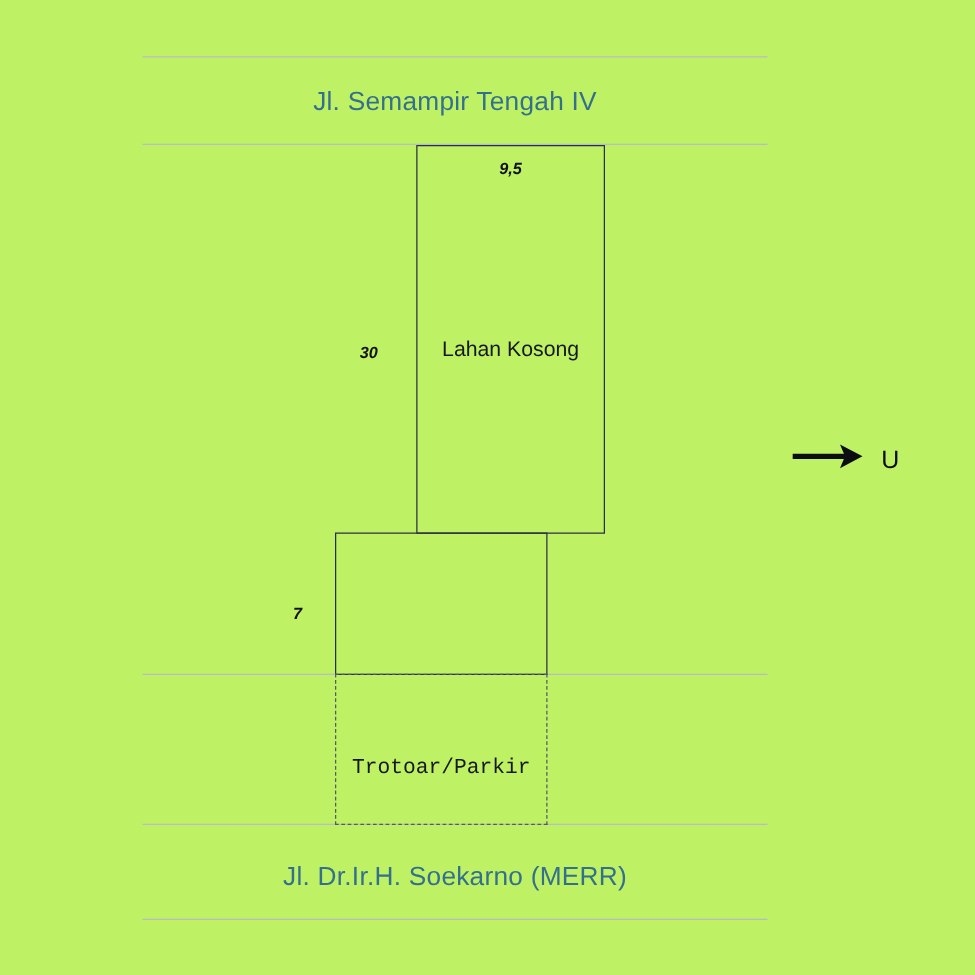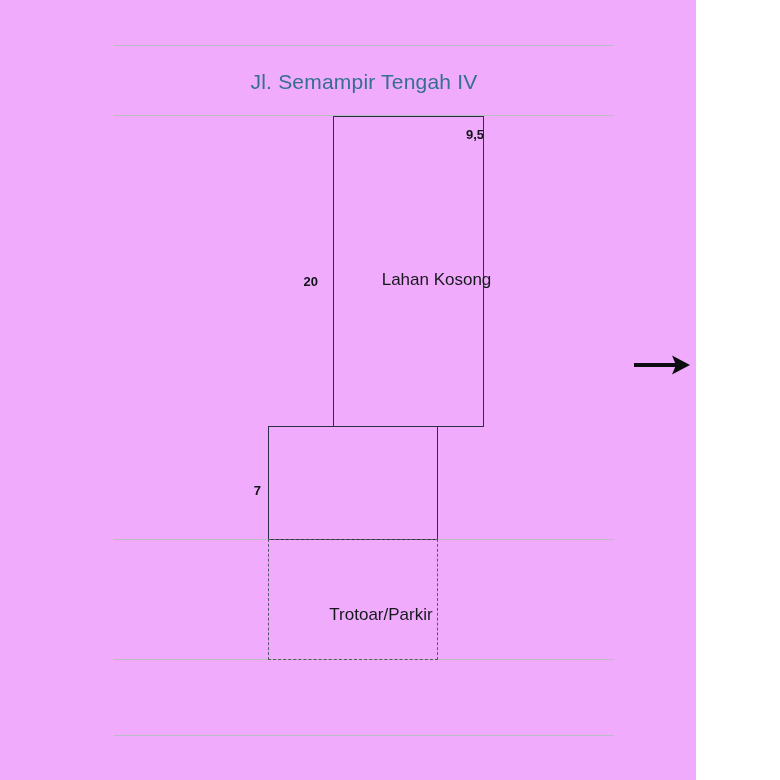--- a/index.html
+++ b/index.html
@@ -6,23 +6,23 @@
   html, body {
     margin: 0;
     padding: 0;
     background: #ffffff;
   }
   body {
     font-family: "Liberation Sans", sans-serif;
   }
   #plan {
     position: relative;
-    width: 696px;
+    width: 780px;
     height: 780px;
-    background: #f0abfc;
+    background: #bef264;
     overflow: hidden;
   }
   
   .street-line {
     position: absolute;
     height: 0;
     border-top: 1.5px solid #b9bcc4;
   }
   
   .street-label {
@@ -46,30 +46,30 @@
   .parcel.dashed {
     border: 1.7px dashed #555a66;
   }
   
   .parcel-name {
     position: absolute;
     color: #16181d;
     font-size: 17px;
     white-space: nowrap;
     text-align: center;
-    padding-left: 28px;
   }
   
   .dim {
     position: absolute;
     color: #111318;
     font-size: 13px;
     font-weight: 700;
     white-space: nowrap;
-    text-align: right;
+    text-align: center;
+    font-style: italic;
   }
   
   .north {
     position: absolute;
     display: flex;
     align-items: center;
     gap: 9px;
   }
   .north-label {
     color: #0c0d10;
@@ -83,38 +83,39 @@
 <div id="plan">
 
   <div class="street-line" style="left:114px; top:45px; width:500px;"></div>
   <div class="street-line" style="left:114px; top:115px; width:500px;"></div>
   <div class="street-line" style="left:114px; top:539px; width:500px;"></div>
   <div class="street-line" style="left:114px; top:659px; width:500px;"></div>
   <div class="street-line" style="left:114px; top:735px; width:500px;"></div>
 
   <div class="street-label" style="left:114px; top:70px; width:500px;">Jl. Semampir Tengah IV</div>
 
+  <div class="street-label" style="left:114px; top:690px; width:500px;">Jl. Dr.Ir.H. Soekarno (MERR)</div>
 
   <div class="parcel solid" style="left:333px; top:116px; width:151px; height:311px;"></div>
 
   <div class="parcel-name" style="left:333px; top:270px; width:151px;">Lahan Kosong</div>
 
   <div class="dim" style="left:333px; top:127px; width:151px;">9,5</div>
 
-  <div class="dim" style="left:272px; top:274px; width:46px;">20</div>
+  <div class="dim" style="left:272px; top:274px; width:46px;">30</div>
 
   <div class="parcel solid" style="left:268px; top:426px; width:170px; height:114px;"></div>
 
 
   <div class="dim" style="left:215px; top:483px; width:46px;">7</div>
 
 
   <div class="parcel dashed" style="left:268px; top:539px; width:170px; height:121px;"></div>
 
-  <div class="parcel-name" style="left:268px; top:605px; width:170px;">Trotoar/Parkir</div>
+  <div class="parcel-name" style="left:268px; top:605px; width:170px;font-family:Liberation Mono, monospace;">Trotoar/Parkir</div>
 
   <div class="north" style="left:634px; top:352px;">
     <span style="display:block;">
       <svg width="62" height="26" viewBox="0 0 62 26" aria-hidden="true">
         <path d="M2 13 H44" stroke="#0c0d10" stroke-width="4.2" stroke-linecap="square" fill="none"></path>
         <path d="M38 3.5 L56 13 L38 22.5 L42 13 Z" fill="#0c0d10"></path>
       </svg>
     </span>
     <span class="north-label">U</span>
   </div>

